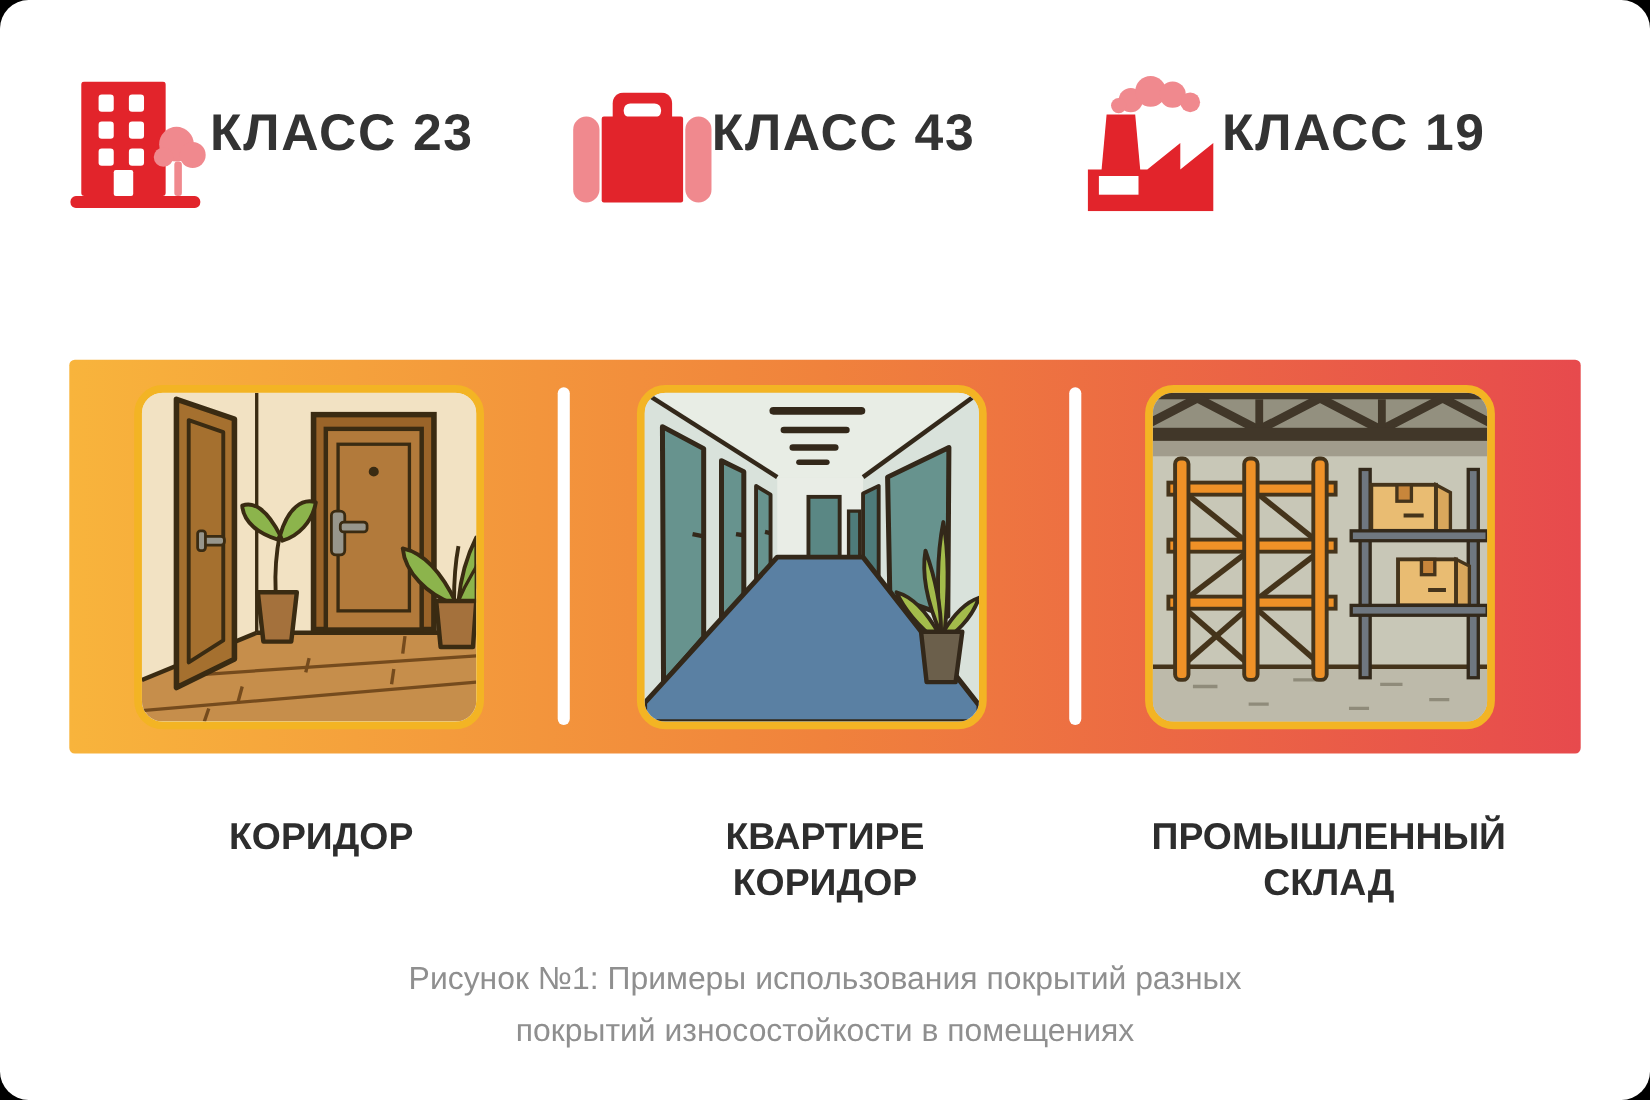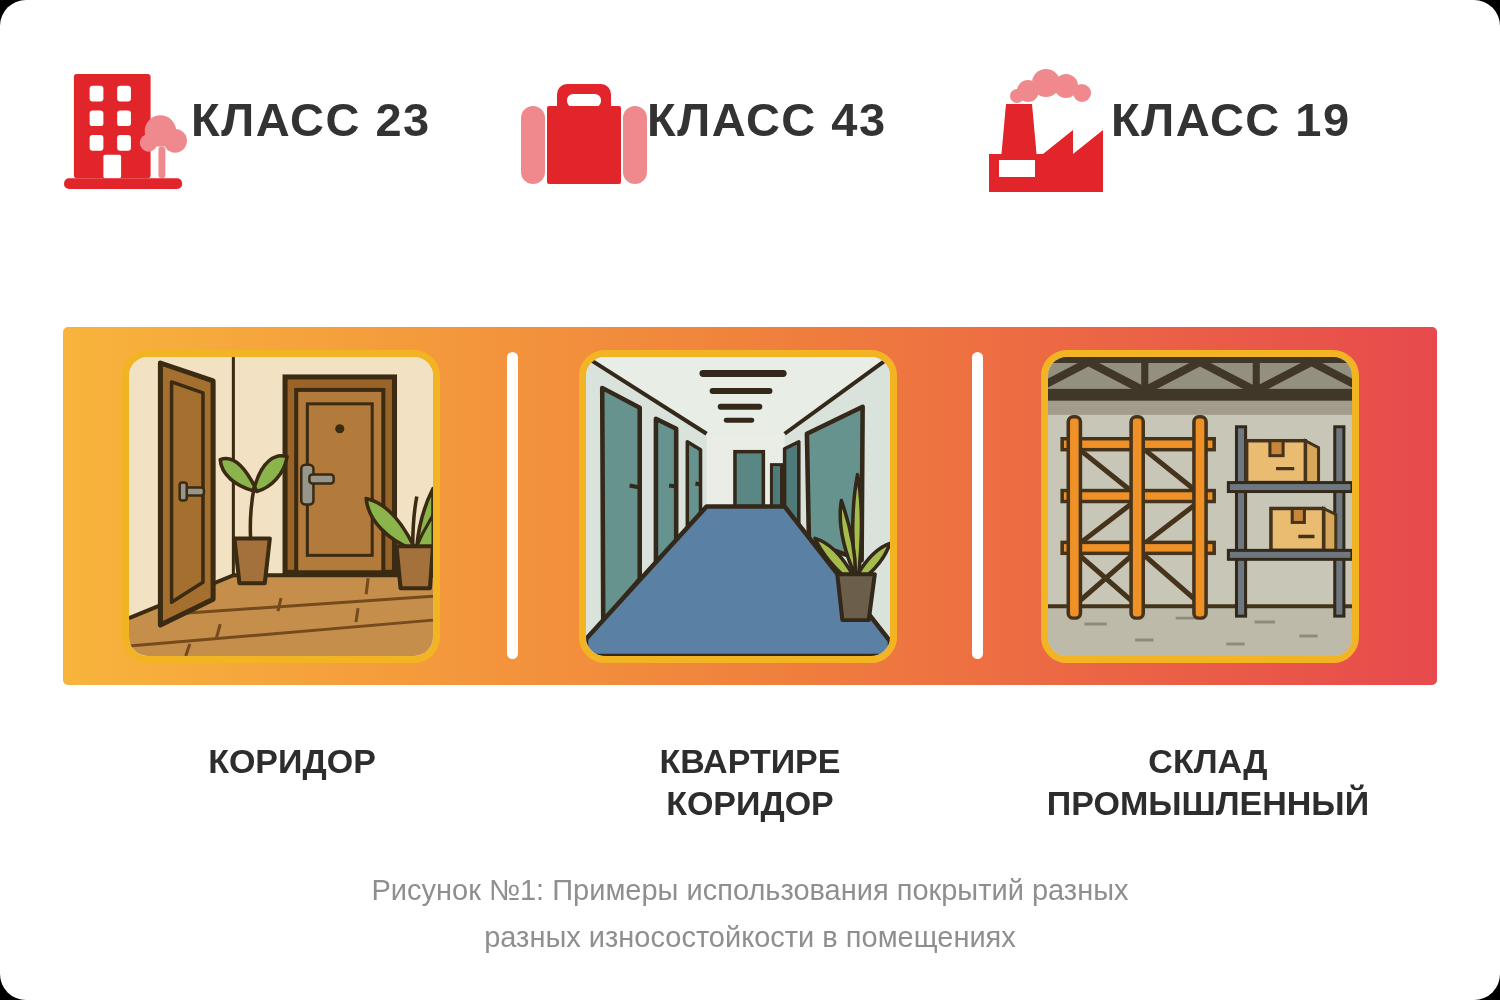--- a/index.html
+++ b/index.html
@@ -264,24 +264,24 @@
 
     <div class="labels-row">
       <div class="label">
         <div>КОРИДОР</div>
       </div>
       <div class="label">
         <div>КВАРТИРЕ</div>
         <div>КОРИДОР</div>
       </div>
       <div class="label">
+        <div>ПРОМЫШЛЕННЫЙ</div>
         <div>СКЛАД</div>
-        <div>ПРОМЫШЛЕННЫЙ</div>
       </div>
     </div>
 
     <div class="caption">
       <div>Рисунок №1: Примеры использования покрытий разных</div>
-      <div>разных износостойкости в помещениях</div>
+      <div>покрытий износостойкости в помещениях</div>
     </div>
 
   </div>
 </div>
 
 </body></html>

